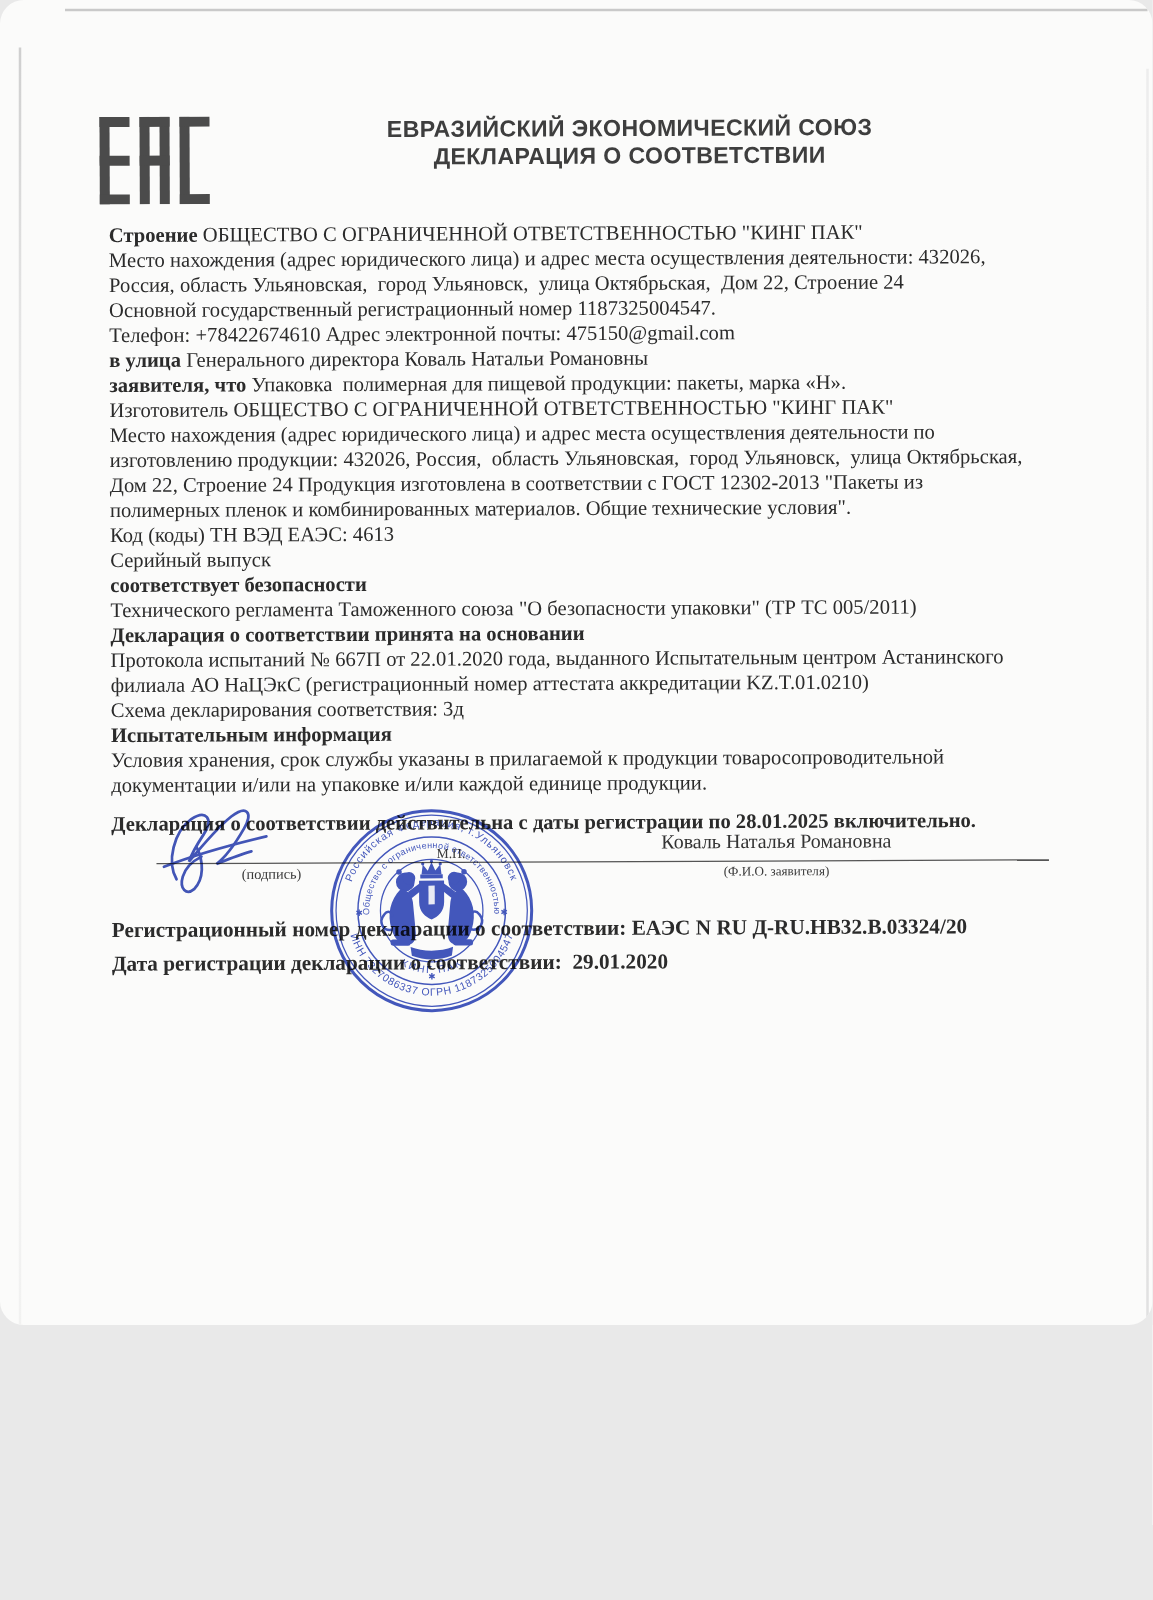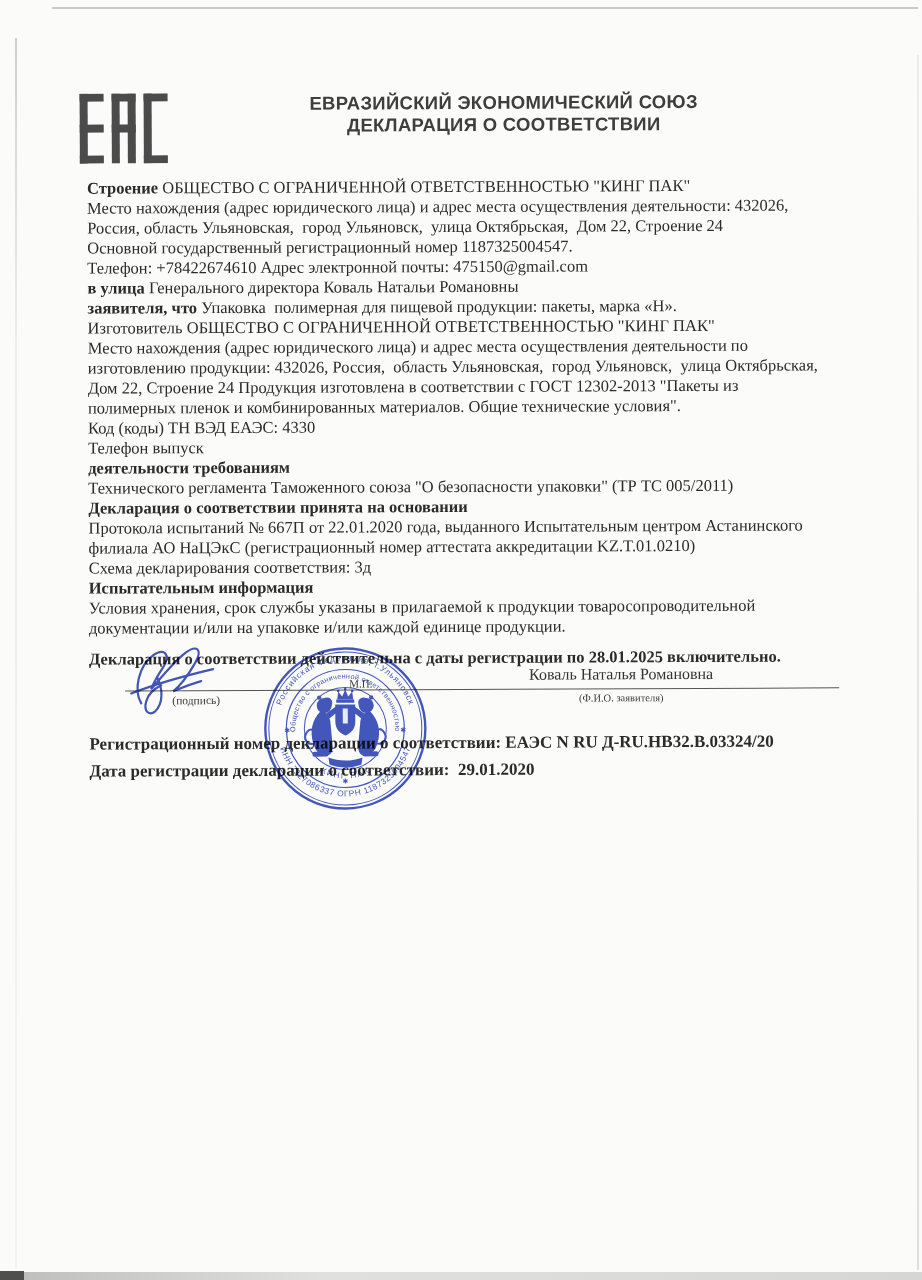--- a/index.html
+++ b/index.html
@@ -1,18 +1,18 @@
 <!DOCTYPE html>
 <html lang="ru"><head>
 <meta charset="utf-8">
 <style>
   html,body{margin:0;padding:0;background:#e9e9e9;}
   .page{
-    position:relative;width:922px;height:1280px;background:#fbfbfa;
-    overflow:hidden;font-family:"Liberation Serif",serif;color:#2b2b2b;
+    position:relative;width:922px;height:1060px;background:#fbfbfa;
+    overflow:hidden;font-family:"Liberation Serif",serif;color:#2b2b2b;border-radius:19px;
   }
   
   .edge-top{position:absolute;left:52px;top:7px;width:866px;height:2px;background:#c9c9c9;}
   .edge-left{position:absolute;left:15px;top:38px;width:2px;height:1230px;
     background:linear-gradient(#cfcfcf,#ededed 25%,#f3f3f2);}
   .edge-right{position:absolute;left:917px;top:55px;width:2px;height:1215px;
     background:linear-gradient(#ededed,#dedede);}
   .edge-bottom{position:absolute;left:0;top:1272px;width:922px;height:8px;
     background:linear-gradient(to right,#bdbdbd,#e0e0e0 35%,#d6d6d6);}
   .edge-chip{position:absolute;left:0;top:1271px;width:24px;height:9px;background:#4f4f4f;}
@@ -29,21 +29,21 @@
 
   .body-text{position:absolute;left:88px;top:177px;width:760px;
     font-size:16.5px;line-height:20px;}
   .bodyline{white-space:pre;height:20px;}
   .bodyline.gap{margin-top:11px;}
   .b{font-weight:bold;}
 
   
   .sig-rule{position:absolute;left:124px;top:689px;width:714px;height:1.4px;background:#555;z-index:2;}
   .sig-label{position:absolute;left:140px;top:693px;width:110px;text-align:center;
-    font-size:11.5px;color:#3a3a3a;z-index:2;}
+    font-size:11.5px;color:#3a3a3a;z-index:2;padding-left:21px;}
   .mp-label{position:absolute;left:348px;top:677px;font-size:11px;color:#3a3a3a;z-index:2;}
   .fio-name{position:absolute;left:455px;top:666px;width:330px;text-align:center;
     font-size:16px;color:#333;z-index:2;}
   .fio-label{position:absolute;left:455px;top:693px;width:330px;text-align:center;
     font-size:10.5px;color:#3a3a3a;z-index:2;}
 
   .signature-svg{position:absolute;left:112px;top:636px;z-index:4;mix-blend-mode:multiply;}
   .stamp-svg{position:absolute;left:259px;top:643px;z-index:4;mix-blend-mode:multiply;opacity:.9;}
 
   .reg-lines{position:absolute;left:88px;top:733px;width:790px;z-index:2;
@@ -90,23 +90,23 @@
         <div class="bodyline"><span>Россия, область Ульяновская,  город Ульяновск,  улица Октябрьская,  Дом 22, Строение 24</span></div>
         <div class="bodyline"><span>Основной государственный регистрационный номер 1187325004547.</span></div>
         <div class="bodyline"><span>Телефон: +78422674610 Адрес электронной почты: 475150@gmail.com</span></div>
         <div class="bodyline"><span class="b">в улица</span><span> Генерального директора Коваль Натальи Романовны</span></div>
         <div class="bodyline"><span class="b">заявителя, что</span><span> Упаковка  полимерная для пищевой продукции: пакеты, марка «Н».</span></div>
         <div class="bodyline"><span>Изготовитель ОБЩЕСТВО С ОГРАНИЧЕННОЙ ОТВЕТСТВЕННОСТЬЮ "КИНГ ПАК"</span></div>
         <div class="bodyline"><span>Место нахождения (адрес юридического лица) и адрес места осуществления деятельности по</span></div>
         <div class="bodyline"><span>изготовлению продукции: 432026, Россия,  область Ульяновская,  город Ульяновск,  улица Октябрьская,</span></div>
         <div class="bodyline"><span>Дом 22, Строение 24 Продукция изготовлена в соответствии с ГОСТ 12302-2013 "Пакеты из</span></div>
         <div class="bodyline"><span>полимерных пленок и комбинированных материалов. Общие технические условия".</span></div>
-        <div class="bodyline"><span>Код (коды) ТН ВЭД ЕАЭС: 4330</span></div>
-        <div class="bodyline"><span>Телефон выпуск</span></div>
-        <div class="bodyline"><span class="b">деятельности требованиям</span></div>
+        <div class="bodyline"><span>Код (коды) ТН ВЭД ЕАЭС: 4613</span></div>
+        <div class="bodyline"><span>Серийный выпуск</span></div>
+        <div class="bodyline"><span class="b">соответствует безопасности</span></div>
         <div class="bodyline"><span>Технического регламента Таможенного союза "О безопасности упаковки" (ТР ТС 005/2011)</span></div>
         <div class="bodyline"><span class="b">Декларация о соответствии принята на основании</span></div>
         <div class="bodyline"><span>Протокола испытаний № 667П от 22.01.2020 года, выданного Испытательным центром Астанинского</span></div>
         <div class="bodyline"><span>филиала АО НаЦЭкС (регистрационный номер аттестата аккредитации KZ.T.01.0210)</span></div>
         <div class="bodyline"><span>Схема декларирования соответствия: 3д</span></div>
         <div class="bodyline"><span class="b">Испытательным информация</span></div>
         <div class="bodyline"><span>Условия хранения, срок службы указаны в прилагаемой к продукции товаросопроводительной</span></div>
         <div class="bodyline"><span>документации и/или на упаковке и/или каждой единице продукции.</span></div>
         <div class="bodyline gap"><span class="b">Декларация о соответствии действительна с даты регистрации по 28.01.2025 включительно.</span></div>
       </div>

